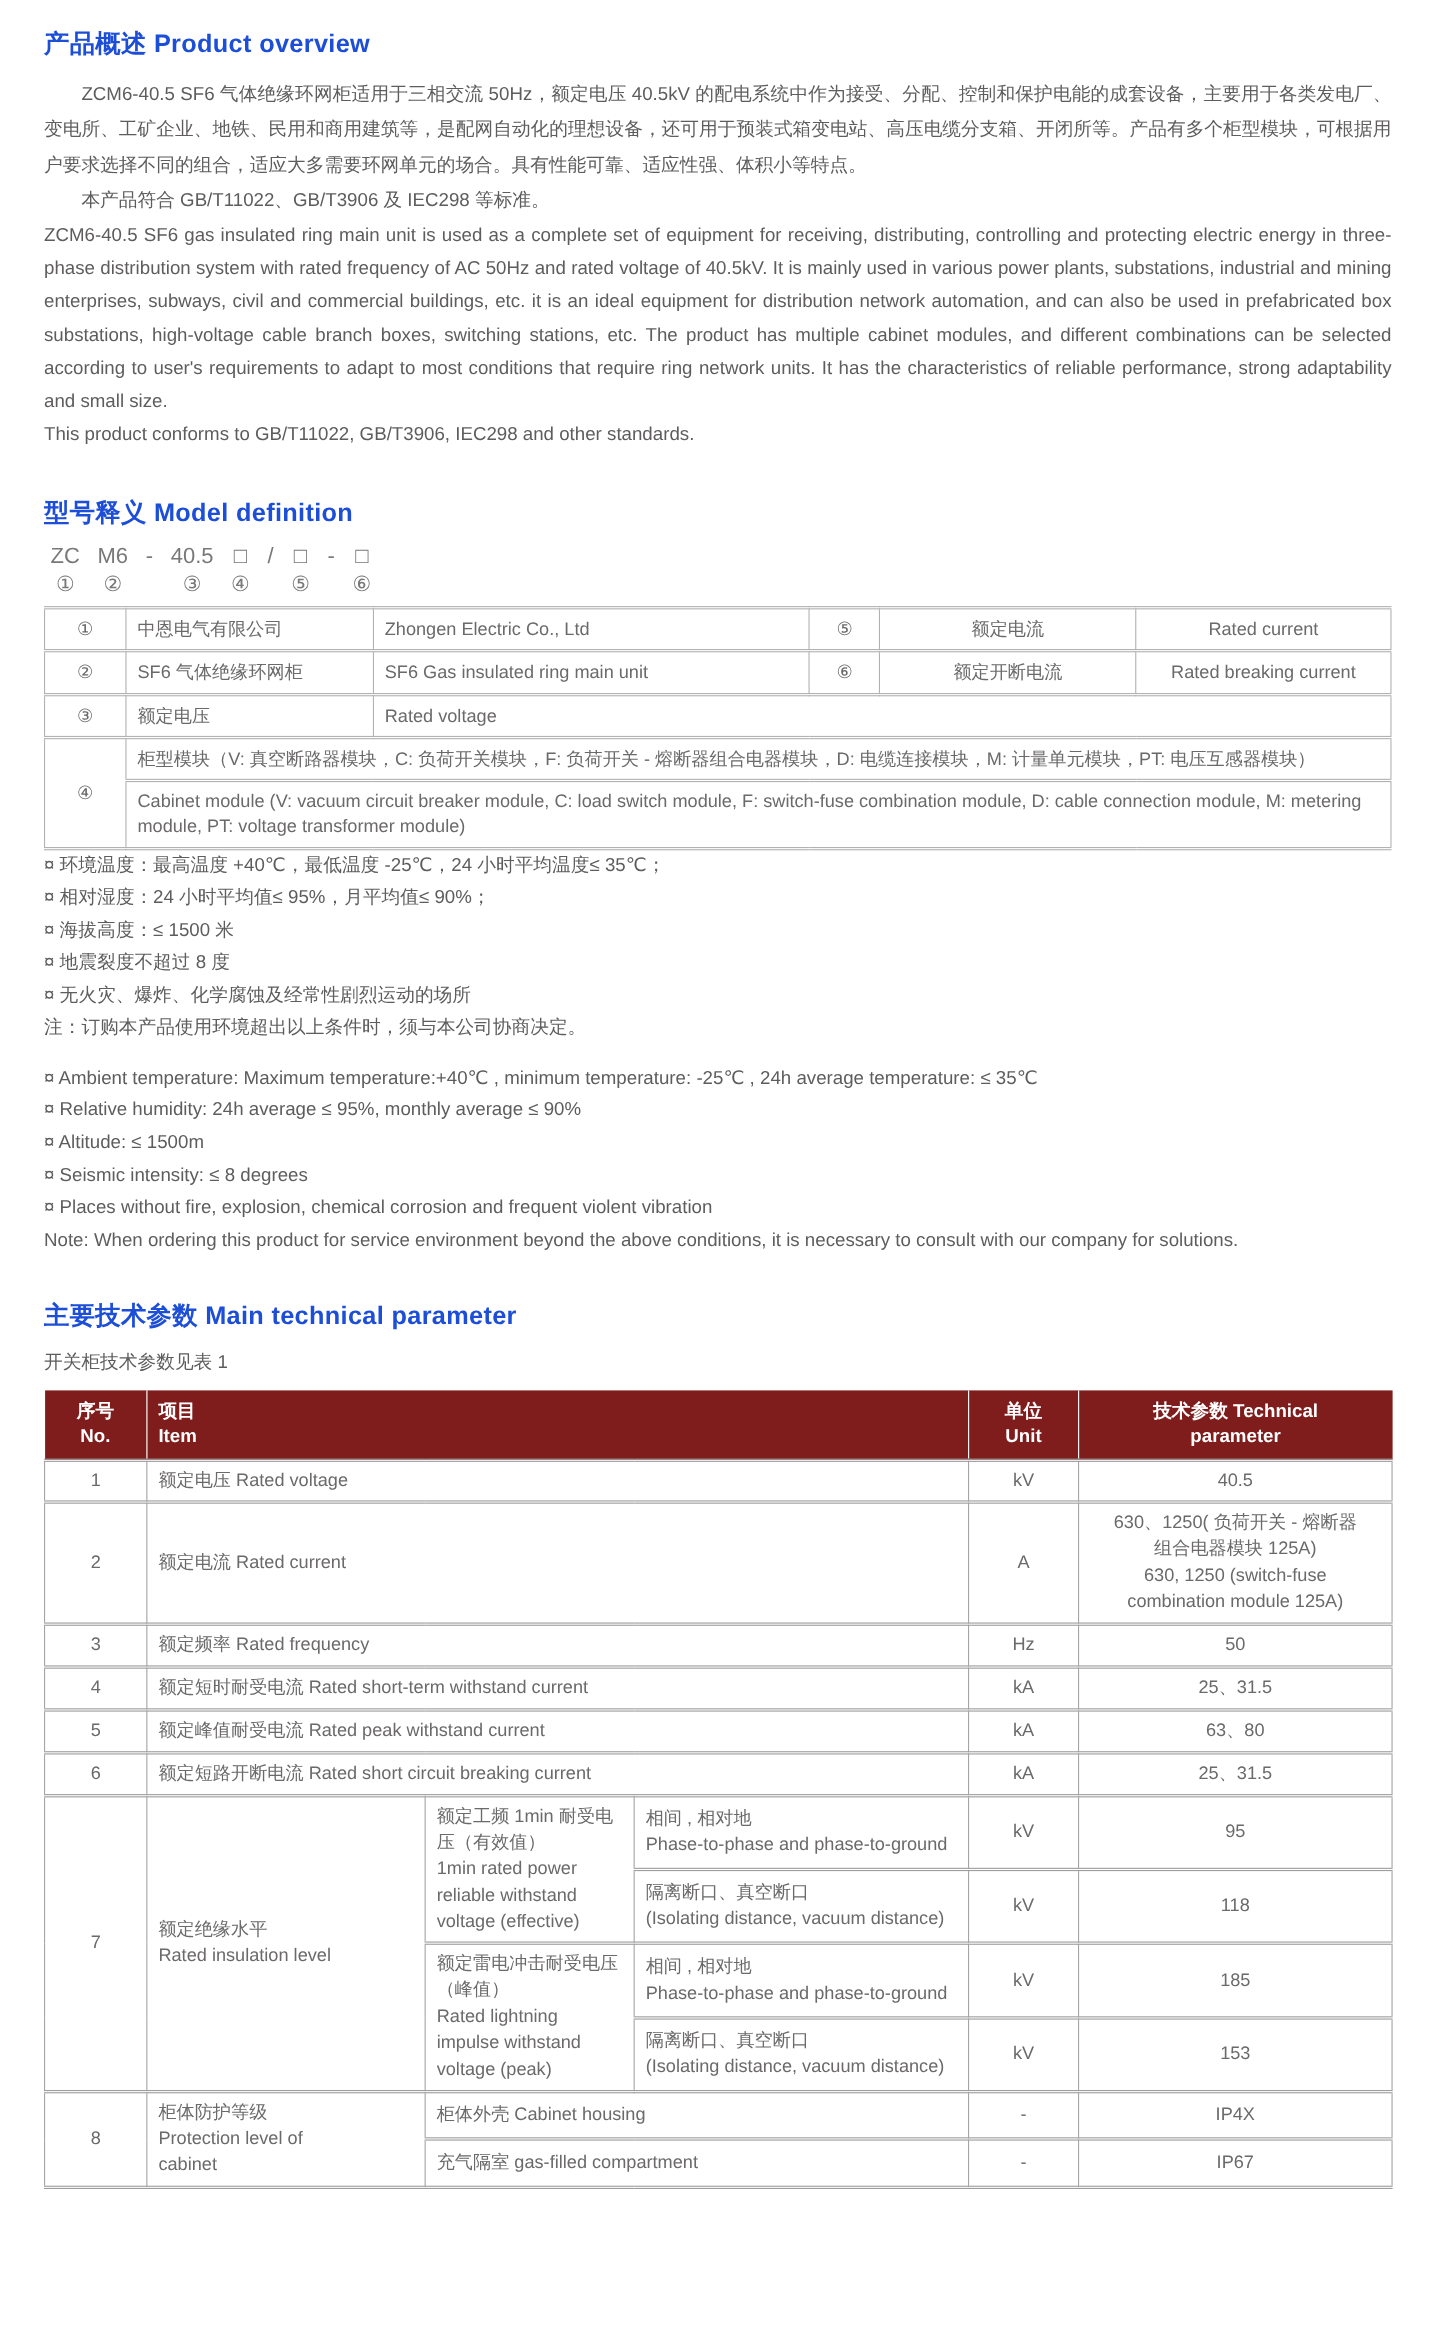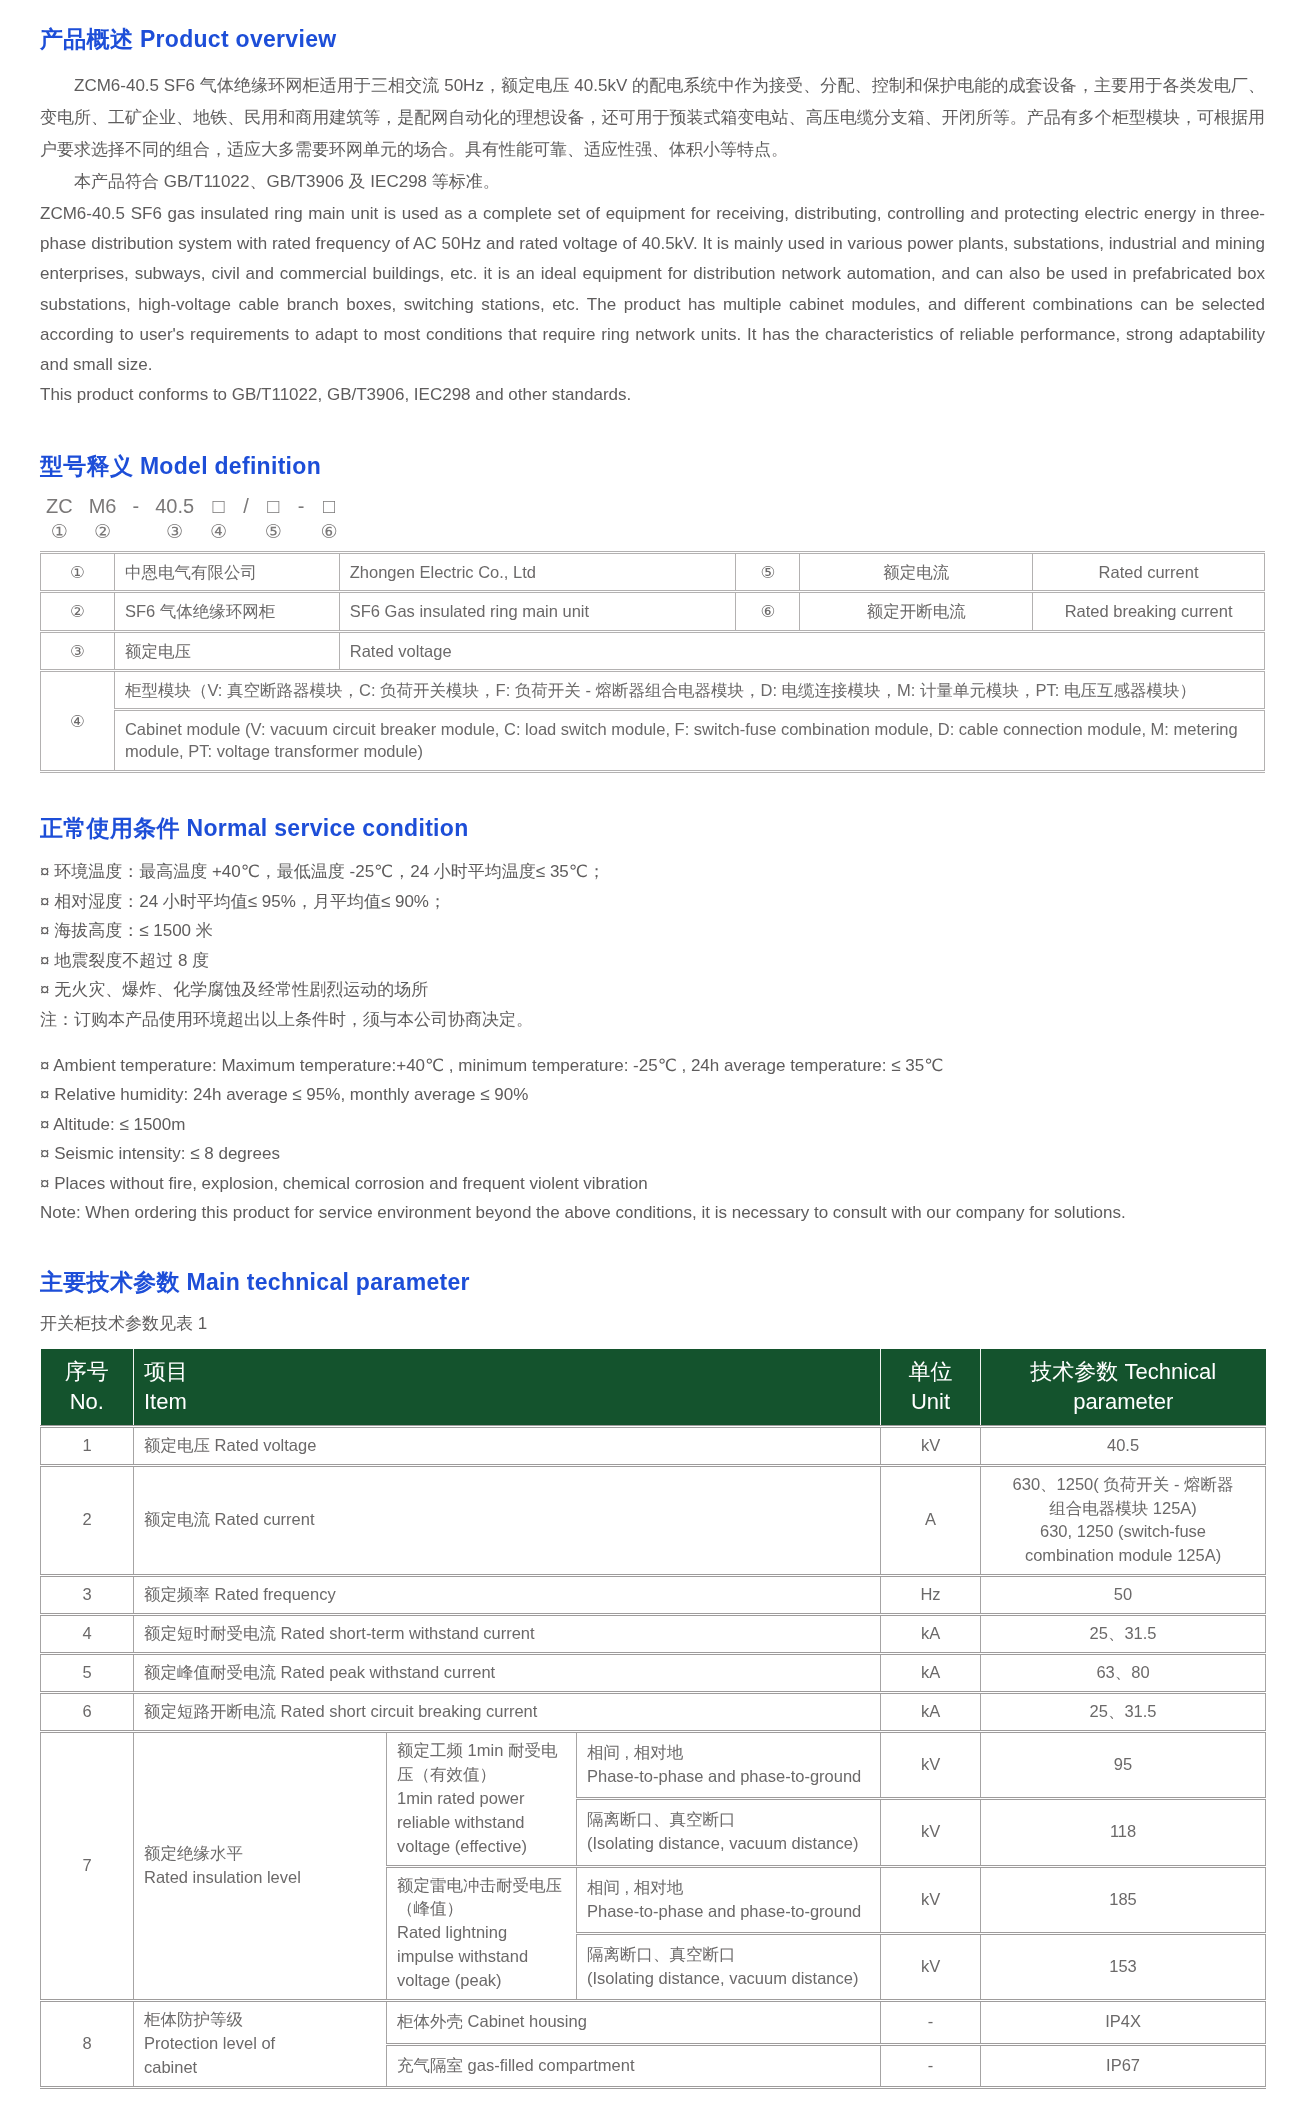--- a/index.html
+++ b/index.html
@@ -34,21 +34,21 @@
   .model-table .c{text-align:center;}
   .model-table .noline-b{border-bottom:1px solid #b3b1b1;}
   
   .svc{font-size:17px;line-height:1.62;margin:0;}
   .svc div{margin:0 0 2px 0;}
   .svc-block-gap{height:14px;}
   
   .tech-intro{font-size:17px;margin:6px 0 14px 0;}
   .tech-table{width:1225px;font-size:16.5px;color:#6b6969;table-layout:fixed;}
   .tech-table th{
-    background:#14532d;color:#ffffff;font-weight:normal;font-size:22px;
+    background:#7f1d1d;color:#ffffff;font-weight:bold;font-size:17px;
     padding:8px 10px;line-height:1.35;vertical-align:middle;
     border-right:1px solid #f2f2f2;white-space:pre-line;
   }
   .tech-table th:last-child{border-right:none;}
   .tech-table thead tr{border-bottom:3px solid #e8120e;}
   .tech-table th.left{text-align:left;}
   .tech-table td{
     border:1px solid #a6a4a4;padding:6px 10px;vertical-align:middle;line-height:1.45;
   }
   .tech-table tbody tr{border-top:3px double #9e9c9c;border-bottom:3px double #9e9c9c;}
@@ -142,21 +142,20 @@
     <tr>
       <td class="c" rowspan="2">④</td>
       <td colspan="5" class="noline-b">柜型模块（V: 真空断路器模块，C: 负荷开关模块，F: 负荷开关 - 熔断器组合电器模块，D: 电缆连接模块，M: 计量单元模块，PT: 电压互感器模块）</td>
     </tr>
     <tr>
       <td colspan="5">Cabinet module (V: vacuum circuit breaker module, C: load switch module, F: switch-fuse combination module, D: cable connection module, M: metering module, PT: voltage transformer module)</td>
     </tr>
   </tbody>
     </table>
 
-  <h2 class="section-heading gap-top">正常使用条件 Normal service condition</h2>
   <div class="svc">
     <div>¤ 环境温度：最高温度 +40℃，最低温度 -25℃，24 小时平均温度≤ 35℃；</div>
     <div>¤ 相对湿度：24 小时平均值≤ 95%，月平均值≤ 90%；</div>
     <div>¤ 海拔高度：≤ 1500 米</div>
     <div>¤ 地震裂度不超过 8 度</div>
     <div>¤ 无火灾、爆炸、化学腐蚀及经常性剧烈运动的场所</div>
     <div>注：订购本产品使用环境超出以上条件时，须与本公司协商决定。</div>
     <div class="svc-block-gap"></div>
     <div>¤ Ambient temperature: Maximum temperature:+40℃ , minimum temperature: -25℃ , 24h average temperature: ≤ 35℃</div>
     <div>¤ Relative humidity: 24h average ≤ 95%, monthly average ≤ 90%</div>

